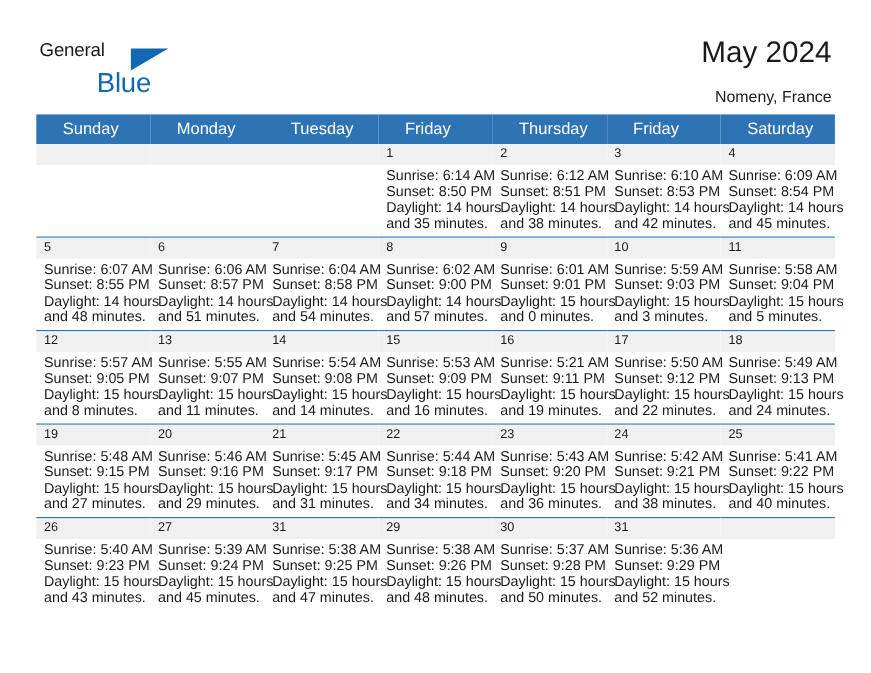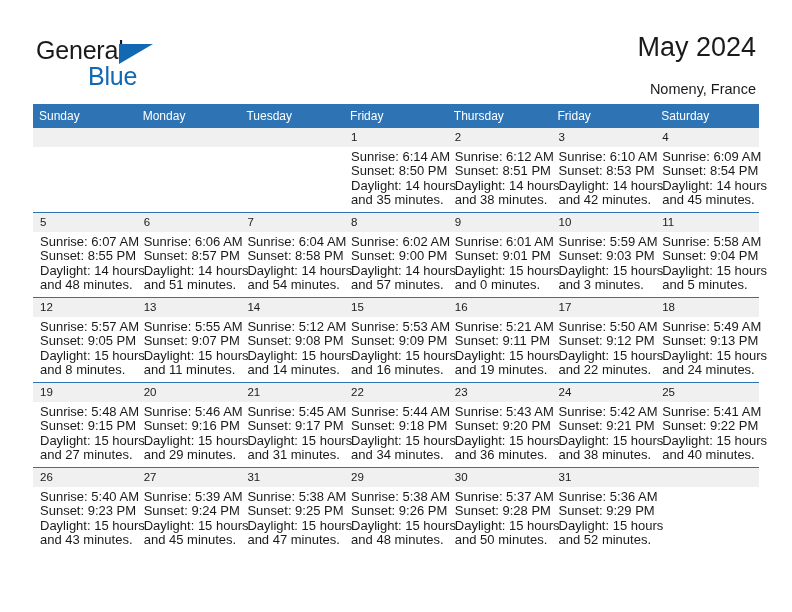--- a/index.html
+++ b/index.html
@@ -33,21 +33,21 @@
     position: absolute;
     left: 36px;
     top: 36px;
     width: 200px;
     height: 52px;
   }
   .logo-general {
     position: absolute;
     left: 0;
     top: 0;
-    font-size: 25px;
+    font-size: 17px;
     letter-spacing: -0.2px;
     color: #1a1a1a;
     font-family: "Liberation Sans", sans-serif;
   }
   .logo-triangle {
     position: absolute;
     left: 83px;
     top: 8px;
     width: 0;
     height: 0;
@@ -92,23 +92,23 @@
     left: 33px;
     top: 104px;
     width: 726px;
     border-collapse: collapse;
     table-layout: fixed;
   }
   .calendar th {
     background: #2e74b5;
     color: #ffffff;
     font-weight: normal;
-    font-size: 12px;
+    font-size: 15px;
     text-align: left;
-    padding: 5px 0 5px 6px;
+    padding: 5px 0 5px 24px;
     height: 11px;
     border: none;
     margin-top: 18px;
   }
   .calendar td {
     vertical-align: top;
     padding: 0;
     border: none;
     height: 84px;
     background: #ffffff;
@@ -295,21 +295,21 @@
             <div class="dayinfo">
               <div>Sunrise: 5:55 AM</div>
               <div>Sunset: 9:07 PM</div>
               <div>Daylight: 15 hours</div>
               <div>and 11 minutes.</div>
             </div>
           </td>
           <td>
             <div class="daynum">14</div>
             <div class="dayinfo">
-              <div>Sunrise: 5:12 AM</div>
+              <div>Sunrise: 5:54 AM</div>
               <div>Sunset: 9:08 PM</div>
               <div>Daylight: 15 hours</div>
               <div>and 14 minutes.</div>
             </div>
           </td>
           <td>
             <div class="daynum">15</div>
             <div class="dayinfo">
               <div>Sunrise: 5:53 AM</div>
               <div>Sunset: 9:09 PM</div>

